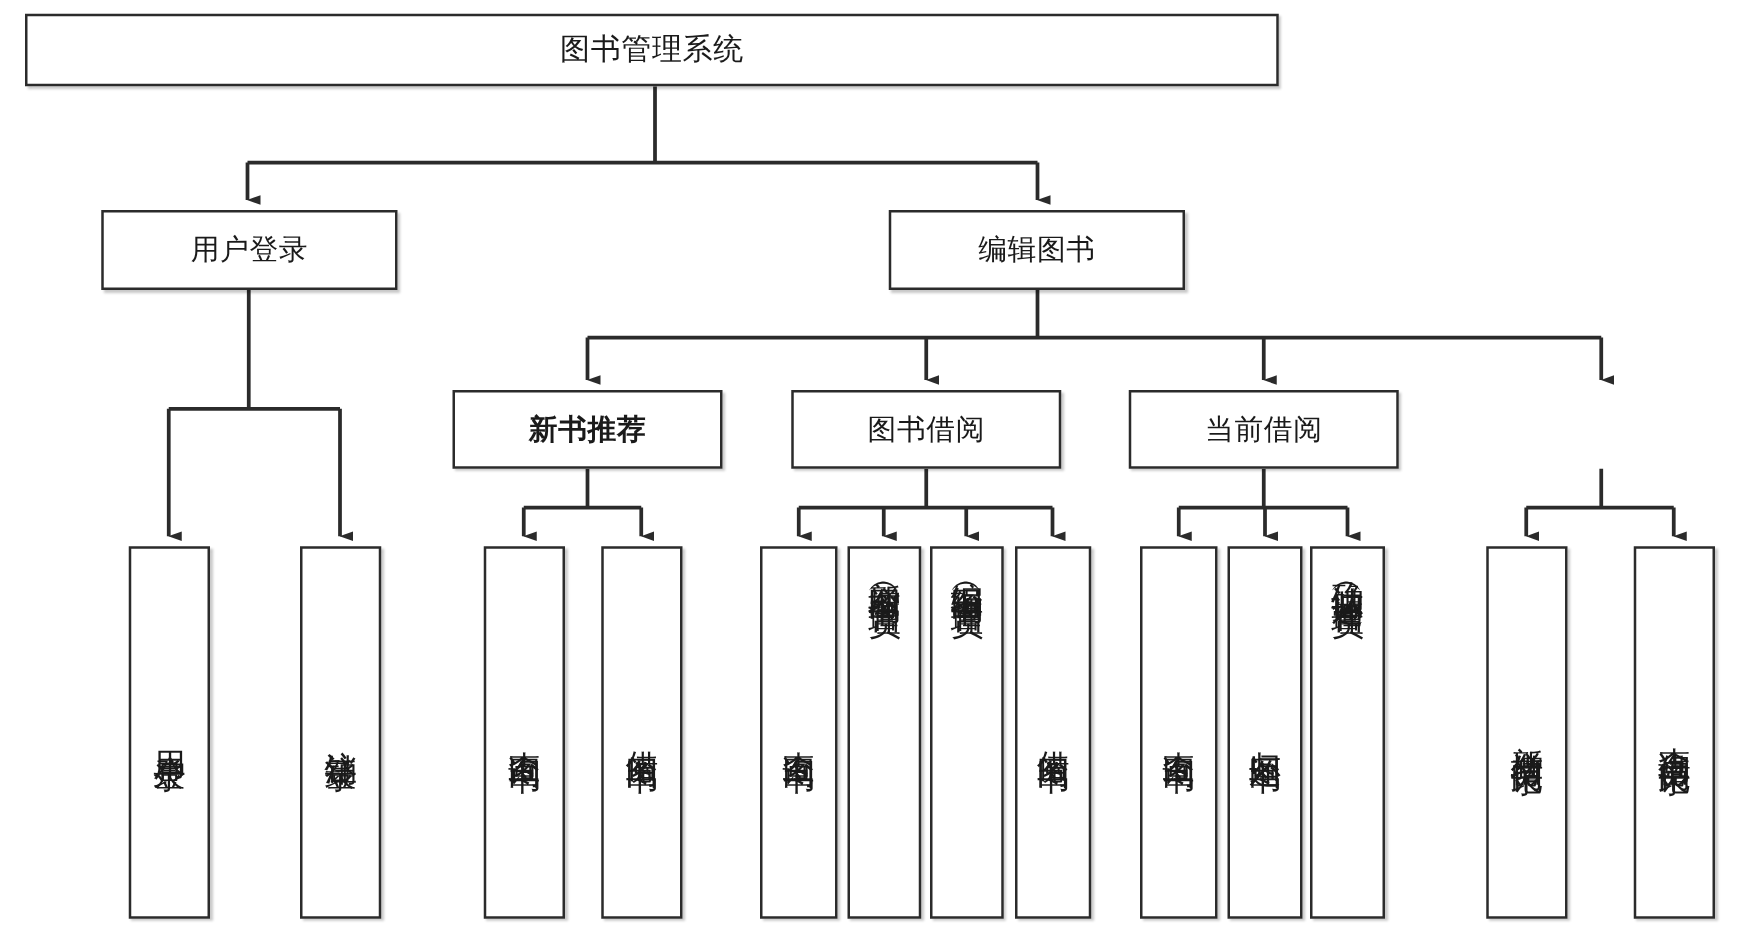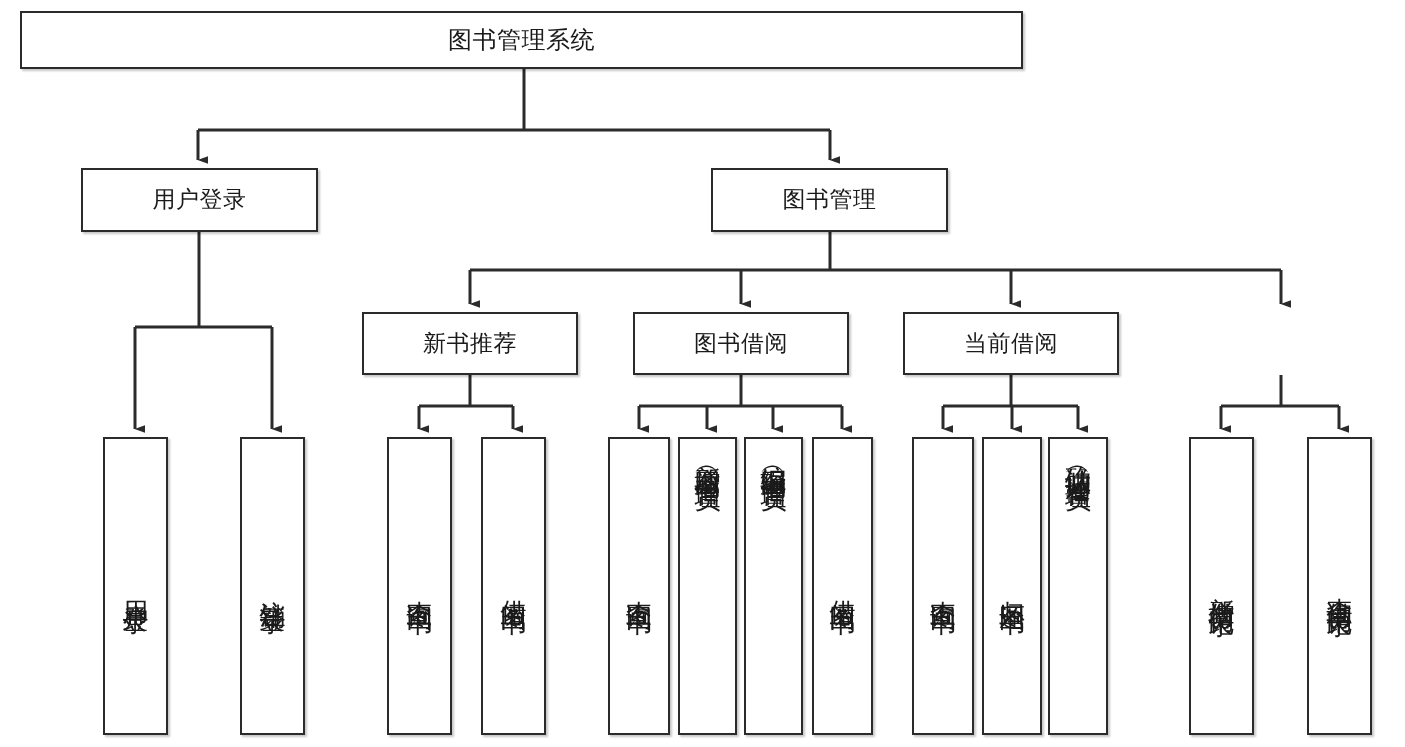--- a/index.html
+++ b/index.html
@@ -106,24 +106,24 @@
   </svg>
 
   <div class="node horiz root" style="left:20px;top:11px;width:1003px;height:58px;">
     <span class="label">图书管理系统</span>
   </div>
 
   <div class="node horiz" style="left:81px;top:168px;width:237px;height:64px;">
     <span class="label">用户登录</span>
   </div>
   <div class="node horiz" style="left:711px;top:168px;width:237px;height:64px;">
-    <span class="label">图书管理</span>
+    <span class="label">编辑图书</span>
   </div>
 
-  <div class="node horiz" style="left:362px;top:312px;width:216px;height:63px;">
+  <div class="node horiz" style="left:362px;top:312px;width:216px;height:63px;font-weight:bold;">
     <span class="label">新书推荐</span>
   </div>
   <div class="node horiz" style="left:903px;top:312px;width:216px;height:63px;">
     <span class="label">当前借阅</span>
   </div>
   <div class="node horiz" style="left:633px;top:312px;width:216px;height:63px;">
     <span class="label">图书借阅</span>
   </div>
 
   <div class="node vert mid" style="left:103px;top:437px;width:65px;height:298px;">

